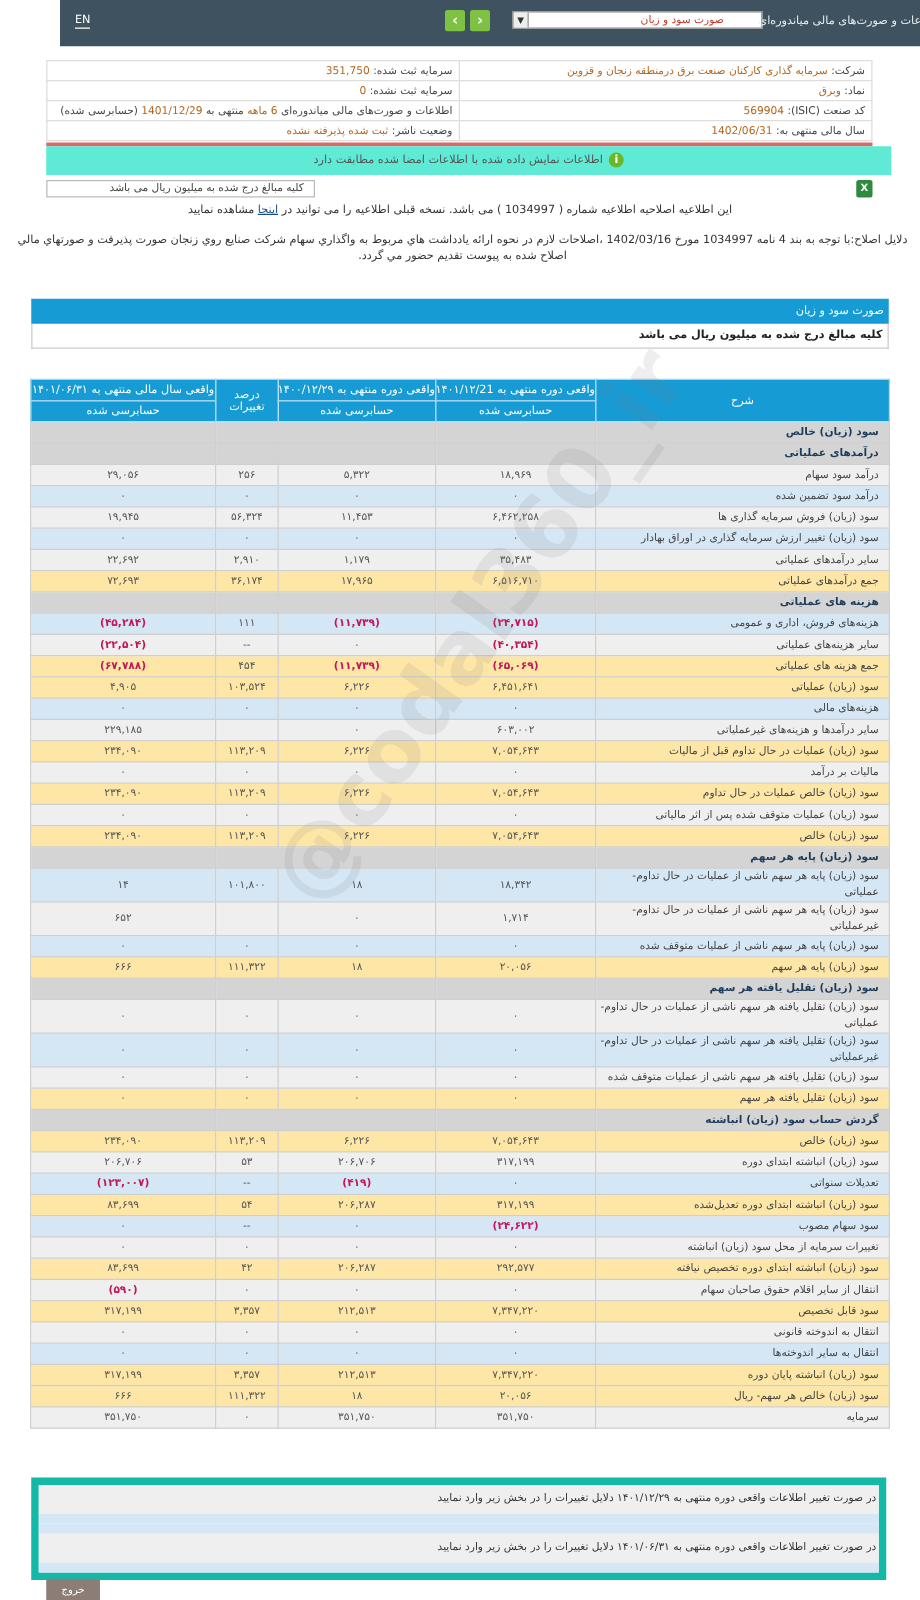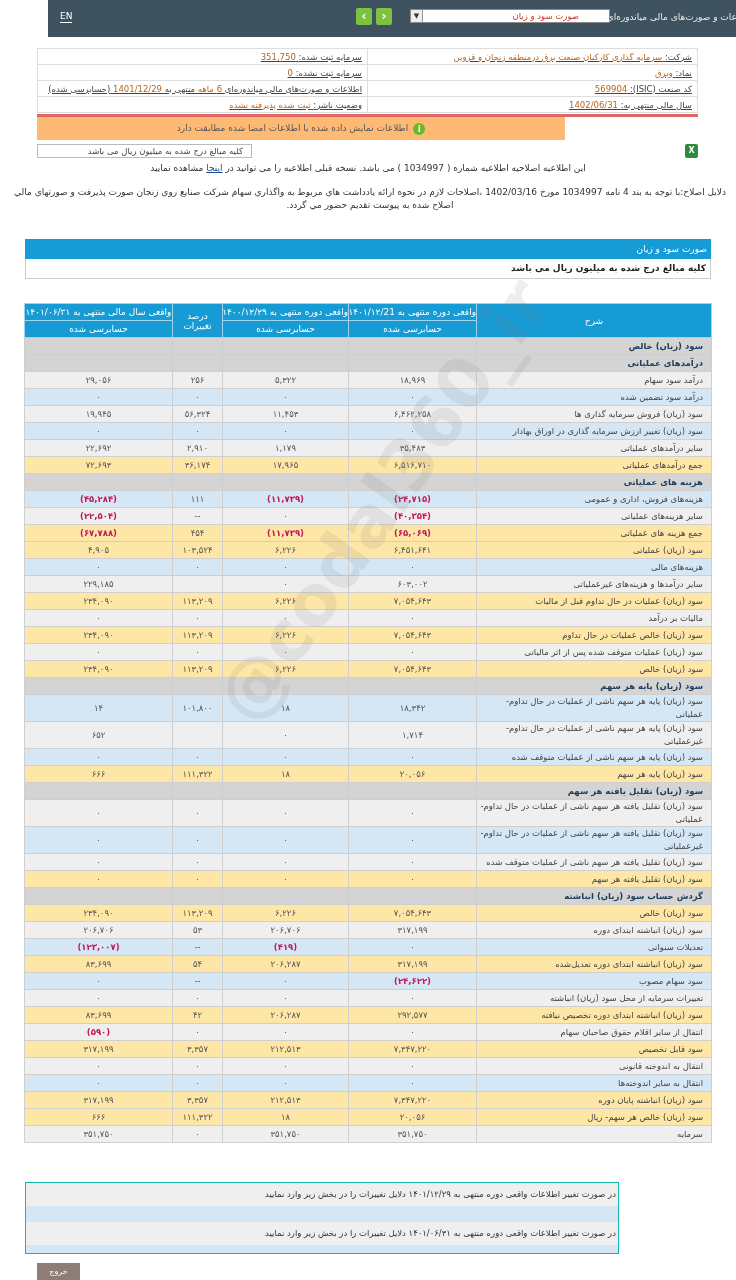--- a/index.html
+++ b/index.html
@@ -7,44 +7,44 @@
   .topbar { position: absolute; left: 16px; top: 0; width: 736px; height: 37px; background: #3e535f; margin-left: 32px; }
   .topbar .lang { position: absolute; left: 12px; top: 11px; color: #fff; font-size: 9px; border-bottom: 1px solid #fff; padding-bottom: 1px; }
   .topbar .title { position: absolute; right: 32px; top: 12px; color: #e8eef0; font-size: 9px; direction: rtl; }
   .topbar .clip-icon { position: absolute; right: 8px; top: 9px; width: 14px; height: 18px; background: #e8ecee; border-radius: 2px; }
   .topbar .clip-icon::after { content: ""; position: absolute; right: -2px; bottom: -2px; width: 7px; height: 7px; border-radius: 50%; background: #3e535f; border: 1.5px solid #e8ecee; }
   .topbar .select { position: absolute; left: 362px; top: 9px; width: 200px; height: 14px; background: #fff; border: 1px solid #888; }
   .topbar .select .val { position: absolute; right: 30px; top: 1px; color: #c0392b; font-size: 8.5px; direction: rtl; }
   .topbar .select .arrow { position: absolute; left: 0; top: 0; width: 12px; height: 12px; border-right: 1px solid #999; background: #eee; font-size: 7px; text-align: center; line-height: 12px; color: #333; }
   .navbtn { position: absolute; top: 8px; width: 16px; height: 17px; background: #7dc243; color: #fff; font-size: 12px; font-weight: bold; text-align: center; line-height: 16px; border-radius: 2px; }
   .info-table { position: absolute; left: 37px; top: 48px; width: 661px; border-collapse: collapse; direction: rtl; }
-  .info-table td { border: 1px solid #ddd; height: 16px; padding: 0 5px; font-size: 8.5px; color: #444; background: #fff; text-decoration: underline; }
+  .info-table td { border: 1px solid #ddd; height: 16px; padding: 0 5px; font-size: 8.5px; color: #444; background: #fff; }
   .info-table .v { color: #b5651d; }
   .redline { position: absolute; left: 37px; top: 114px; width: 661px; height: 3px; background: #e06666; }
-  .greenbar { position: absolute; left: 37px; top: 117px; width: 528px; height: 23px; background: #fdba74; text-align: center; line-height: 23px; direction: rtl; font-size: 9px; color: #555; }
+  .greenbar { position: absolute; left: 37px; top: 117px; width: 676px; height: 23px; background: #5eead4; text-align: center; line-height: 23px; direction: rtl; font-size: 9px; color: #555; }
   .greenbar .ic { display: inline-block; width: 12px; height: 12px; border-radius: 50%; background: #6ab82a; color: #fff; font-size: 9px; line-height: 12px; text-align: center; margin-left: 5px; vertical-align: middle; font-weight: bold; }
   .unitbox { position: absolute; left: 37px; top: 144px; width: 215px; height: 14px; border: 1px solid #bbb; font-size: 8.5px; text-align: right; padding-right: 8px; line-height: 12px; direction: rtl; color: #444; }
   .excel-icon { position: absolute; left: 685px; top: 144px; width: 13px; height: 14px; background: #2e8b3e; border-radius: 2px; color: #fff; font-size: 8px; text-align: center; line-height: 14px; font-weight: bold; }
   .notice1 { position: absolute; left: 0; top: 163px; width: 736px; text-align: center; direction: rtl; font-size: 9px; color: #333; }
   .notice1 .lnk { color: #1a4f8b; text-decoration: underline; }
   .notice2 { position: absolute; left: 10px; top: 186px; width: 720px; text-align: center; direction: rtl; font-size: 9px; color: #333; line-height: 13px; }
   .section-head { position: absolute; left: 25px; top: 239px; width: 686px; height: 20px; background: #169bd5; color: #fff; font-size: 9px; direction: rtl; padding-right: 4px; line-height: 20px; }
   .section-sub { position: absolute; left: 25px; top: 259px; width: 686px; height: 20px; border: 1px solid #ccc; border-top: none; font-size: 9px; font-weight: bold; direction: rtl; padding-right: 4px; line-height: 19px; color: #222; }
   .main-table { position: absolute; left: 24px; top: 303px; width: 687px; border-collapse: collapse; direction: rtl; table-layout: fixed; }
   .main-table th { background: #169bd5; color: #fff; font-weight: normal; font-size: 9px; border: 1px solid #9fd3ee; height: 17px; white-space: nowrap; overflow: hidden; }
   .main-table td { border: 1px solid #cfcfcf; font-size: 8.5px; height: 17px; text-align: center; color: #555; }
   .main-table td.desc { text-align: right; padding-right: 8px; color: #444; line-height: 13px; }
   .main-table tr.sec td { background: #d4d4d4; }
   .main-table tr.sec td.desc { font-weight: bold; color: #1d3d5a; }
   .main-table tr.g td { background: #efefef; }
   .main-table tr.b td { background: #d5e6f5; }
   .main-table tr.y td { background: #fde6a6; }
   .main-table tr.tall td { height: 26px; }
   .main-table .neg { color: #c2185b; font-weight: bold; }
-  .footer-notes { position: absolute; left: 25px; top: 1182px; width: 594px; border: 1px solid #14b8a6; direction: rtl; }
+  .footer-notes { position: absolute; left: 25px; top: 1182px; width: 684px; border: 6px solid #14b8a6; direction: rtl; }
   .footer-notes .note { height: 23px; background: #efefef; font-size: 8.5px; line-height: 23px; padding-right: 2px; color: #333; }
   .footer-notes .sep { height: 8px; background: #d5e6f5; }
   .exit-btn { position: absolute; left: 37px; top: 1263px; width: 43px; height: 17px; background: #8c7d77; color: #fff; font-size: 8px; text-align: center; line-height: 17px; }
   .watermark { position: absolute; left: 200px; top: 690px; font-size: 70px; color: rgba(120,120,120,0.13); transform: rotate(-55deg); transform-origin: left top; white-space: nowrap; font-weight: bold; pointer-events: none; }
 </style>
 </head>
 <body>
 
 <div class="topbar">
   <span class="lang">EN</span>

